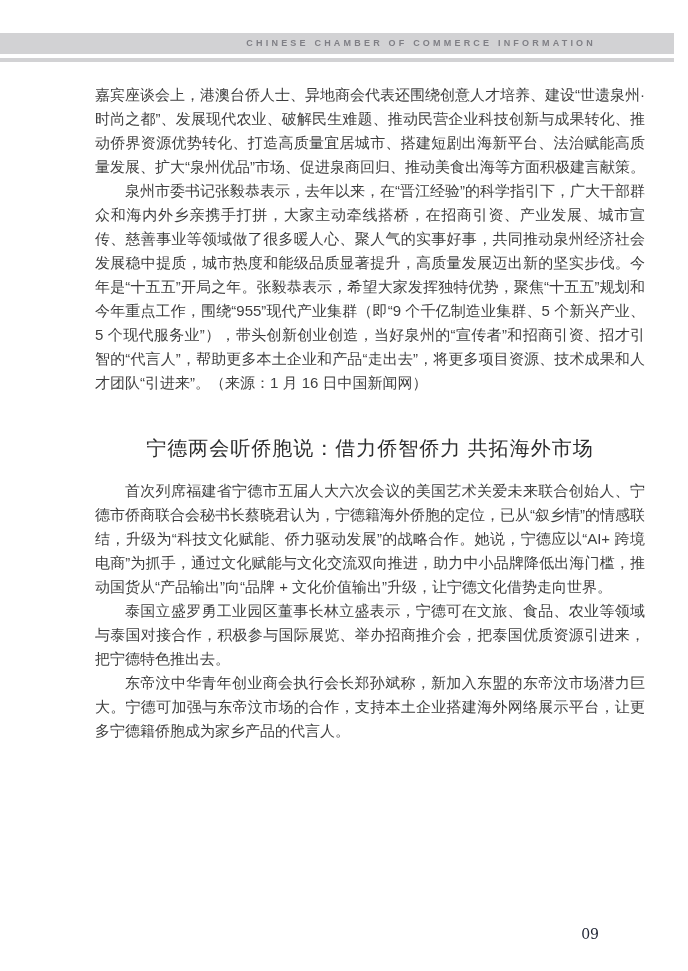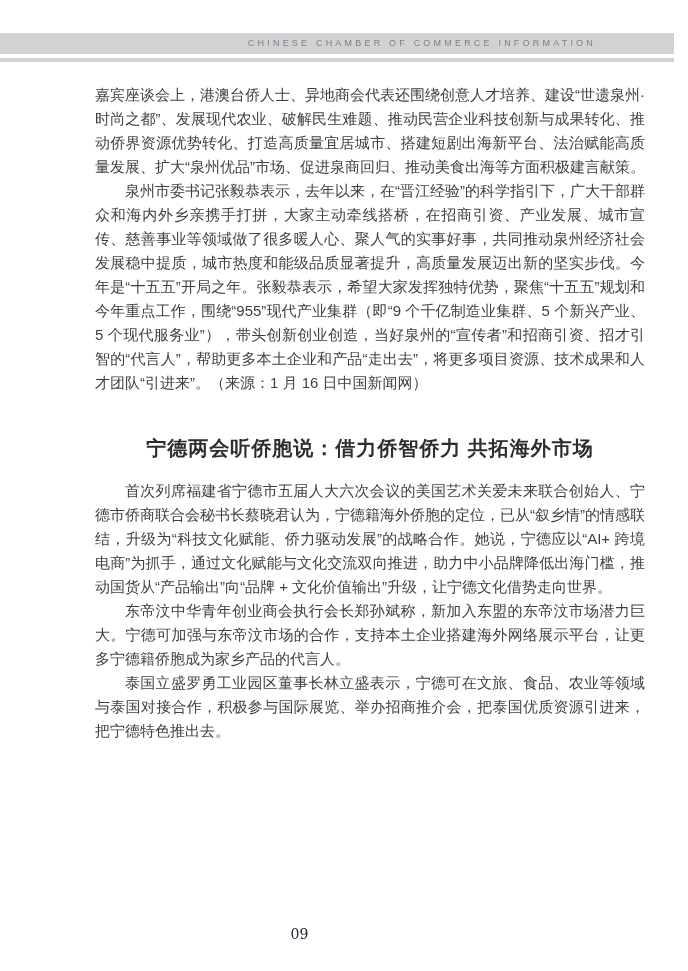--- a/index.html
+++ b/index.html
@@ -23,21 +23,21 @@
     width: 674px;
     height: 21px;
     background: #d2d2d4;
   }
   .header-band .header-text {
     position: absolute;
     right: 78px;
     top: 0;
     line-height: 21px;
     font-size: 9px;
-    font-weight: normal;
+    font-weight: bold;
     letter-spacing: 3.2px;
     color: #7f7f85;
     white-space: nowrap;
   }
   .header-rule {
     position: absolute;
     top: 58px;
     left: 0;
     width: 674px;
     height: 4px;
@@ -57,36 +57,36 @@
   .content p.para {
     margin: 0;
   }
   .content p.indent {
     text-indent: 2em;
   }
   .article-title {
     margin: 36px 0 14px 0;
     font-size: 20px;
     line-height: 34px;
-    font-weight: bold;
+    font-weight: normal;
     color: #2d2d2d;
     text-align: center;
     letter-spacing: 1px;
   }
   .source-line {
     text-align: right;
     text-align-last: right;
   }
   
   .page-footer {
     position: absolute;
     top: 925px;
     left: 0;
     width: 599px;
-    text-align: center;
+    text-align: right;
   }
   .page-number {
     font-family: "DejaVu Serif", "Liberation Serif", serif;
     font-size: 14px;
     color: #232838;
   }
 </style>
 </head>
 <body>
 
@@ -101,23 +101,23 @@
 
     <p class="para">嘉宾座谈会上，港澳台侨人士、异地商会代表还围绕创意人才培养、建设“世遗泉州·时尚之都”、发展现代农业、破解民生难题、推动民营企业科技创新与成果转化、推动侨界资源优势转化、打造高质量宜居城市、搭建短剧出海新平台、法治赋能高质量发展、扩大“泉州优品”市场、促进泉商回归、推动美食出海等方面积极建言献策。</p>
 
     <p class="para indent">泉州市委书记张毅恭表示，去年以来，在“晋江经验”的科学指引下，广大干部群众和海内外乡亲携手打拼，大家主动牵线搭桥，在招商引资、产业发展、城市宣传、慈善事业等领域做了很多暖人心、聚人气的实事好事，共同推动泉州经济社会发展稳中提质，城市热度和能级品质显著提升，高质量发展迈出新的坚实步伐。今年是“十五五”开局之年。张毅恭表示，希望大家发挥独特优势，聚焦“十五五”规划和今年重点工作，围绕“955”现代产业集群（即“9 个千亿制造业集群、5 个新兴产业、5 个现代服务业”），带头创新创业创造，当好泉州的“宣传者”和招商引资、招才引智的“代言人”，帮助更多本土企业和产品“走出去”，将更多项目资源、技术成果和人才团队“引进来”。（来源：1 月 16 日中国新闻网）</p>
 
     <h1 class="article-title">宁德两会听侨胞说：借力侨智侨力 共拓海外市场</h1>
 
 
     <p class="para indent">首次列席福建省宁德市五届人大六次会议的美国艺术关爱未来联合创始人、宁德市侨商联合会秘书长蔡晓君认为，宁德籍海外侨胞的定位，已从“叙乡情”的情感联结，升级为“科技文化赋能、侨力驱动发展”的战略合作。她说，宁德应以“AI+ 跨境电商”为抓手，通过文化赋能与文化交流双向推进，助力中小品牌降低出海门槛，推动国货从“产品输出”向“品牌 + 文化价值输出”升级，让宁德文化借势走向世界。</p>
 
+    <p class="para indent">泰国立盛罗勇工业园区董事长林立盛表示，宁德可在文旅、食品、农业等领域与泰国对接合作，积极参与国际展览、举办招商推介会，把泰国优质资源引进来，把宁德特色推出去。</p>
+
     <p class="para indent">东帝汶中华青年创业商会执行会长郑孙斌称，新加入东盟的东帝汶市场潜力巨大。宁德可加强与东帝汶市场的合作，支持本土企业搭建海外网络展示平台，让更多宁德籍侨胞成为家乡产品的代言人。</p>
-
-    <p class="para indent">泰国立盛罗勇工业园区董事长林立盛表示，宁德可在文旅、食品、农业等领域与泰国对接合作，积极参与国际展览、举办招商推介会，把泰国优质资源引进来，把宁德特色推出去。</p>
 
 
 
   </div>
 
   <div class="page-footer">
     <span class="page-number">09</span>
   </div>
 
 </div>

